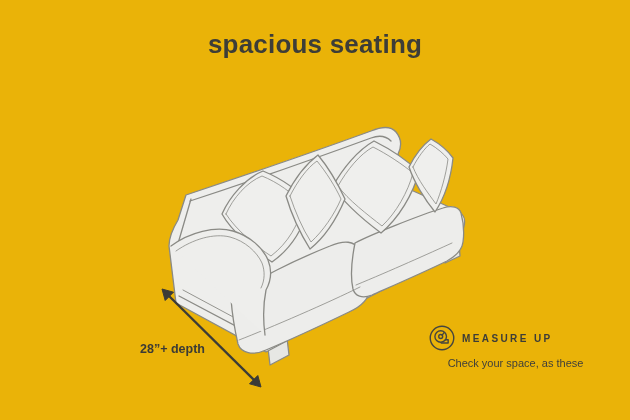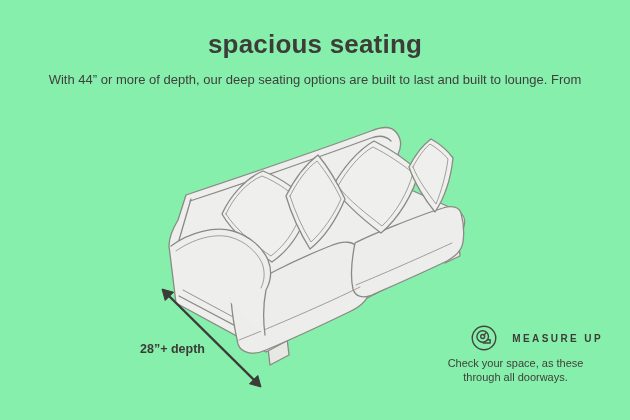--- a/index.html
+++ b/index.html
@@ -1,18 +1,18 @@
 <!DOCTYPE html>
 <html><head>
 <meta charset="utf-8">
 <style>
   html,body{margin:0;padding:0;background:#ffffff;}
   #canvas{
     position:relative;width:630px;height:420px;overflow:hidden;
-    background:#86efac;
+    background:#eab308;
     font-family:"Liberation Sans", sans-serif;
     color:#3d3d38;
   }
   .title{
     position:absolute;top:29px;left:0;width:630px;
     text-align:center;font-size:26px;font-weight:700;
     letter-spacing:0.2px;color:#3d3d38;
   }
   .intro{
     position:absolute;top:72px;left:35px;width:560px;
@@ -21,40 +21,39 @@
   #sofa-svg{position:absolute;left:0;top:0;width:630px;height:420px;}
   .depth-label{
     position:absolute;left:140px;top:342px;width:70px;
     font-size:12.5px;font-weight:700;color:#3b3b36;text-align:left;
     white-space:nowrap;
   }
   .measure-up{
     position:absolute;top:324px;right:27px;width:175px;
   }
   .mu-head{
-    display:flex;justify-content:flex-end;align-items:center;gap:14px;height:28px;
+    display:flex;justify-content:flex-start;align-items:center;gap:6px;height:28px;
   }
   .mu-icon{width:28px;height:28px;flex:0 0 auto;}
   .mu-title{
     font-size:10px;font-weight:700;letter-spacing:2.4px;color:#3d3d38;
     white-space:nowrap;
   }
   .mu-note{
     margin-top:4px;text-align:center;font-size:11px;line-height:14px;color:#3f3f3a;
   }
 </style>
 </head>
 <body>
 
 <div id="canvas">
 
   <div class="title">spacious seating</div>
 
   <div class="intro">
-    <div>With 44” or more of depth, our deep seating options are built to last and built to lounge. From</div>
   </div>
 
   <svg id="sofa-svg" viewBox="0 0 630 420" xmlns="http://www.w3.org/2000/svg">
     <g stroke="#8a8a85" stroke-width="1.3" stroke-linejoin="round" stroke-linecap="round">
 
       <path d="M268 348 L287 338 L289 355 L270 365 Z" fill="#e7e7e4"></path>
       <path d="M444 251 L459 243 L460 256 L445 263 Z" fill="#e7e7e4"></path>
 
       <path d="M186 195
                C240 177 330 146 371 131
@@ -142,17 +141,16 @@
         <circle cx="15" cy="15" r="12.6"></circle>
         <circle cx="13.6" cy="13.4" r="6.2"></circle>
         <circle cx="13.6" cy="13.4" r="2.1"></circle>
         <path d="M17.2 9.3 L15.2 11.9"></path>
         <path d="M18.6 16.8 L21.6 16.8 L21.6 20.4 L14.2 20.4"></path>
       </svg>
       <span class="mu-title">MEASURE UP</span>
     </div>
     <div class="mu-note">
       <div>Check your space, as these</div>
-      <div>through all doorways.</div>
     </div>
   </div>
 
 </div>
 
 </body></html>

